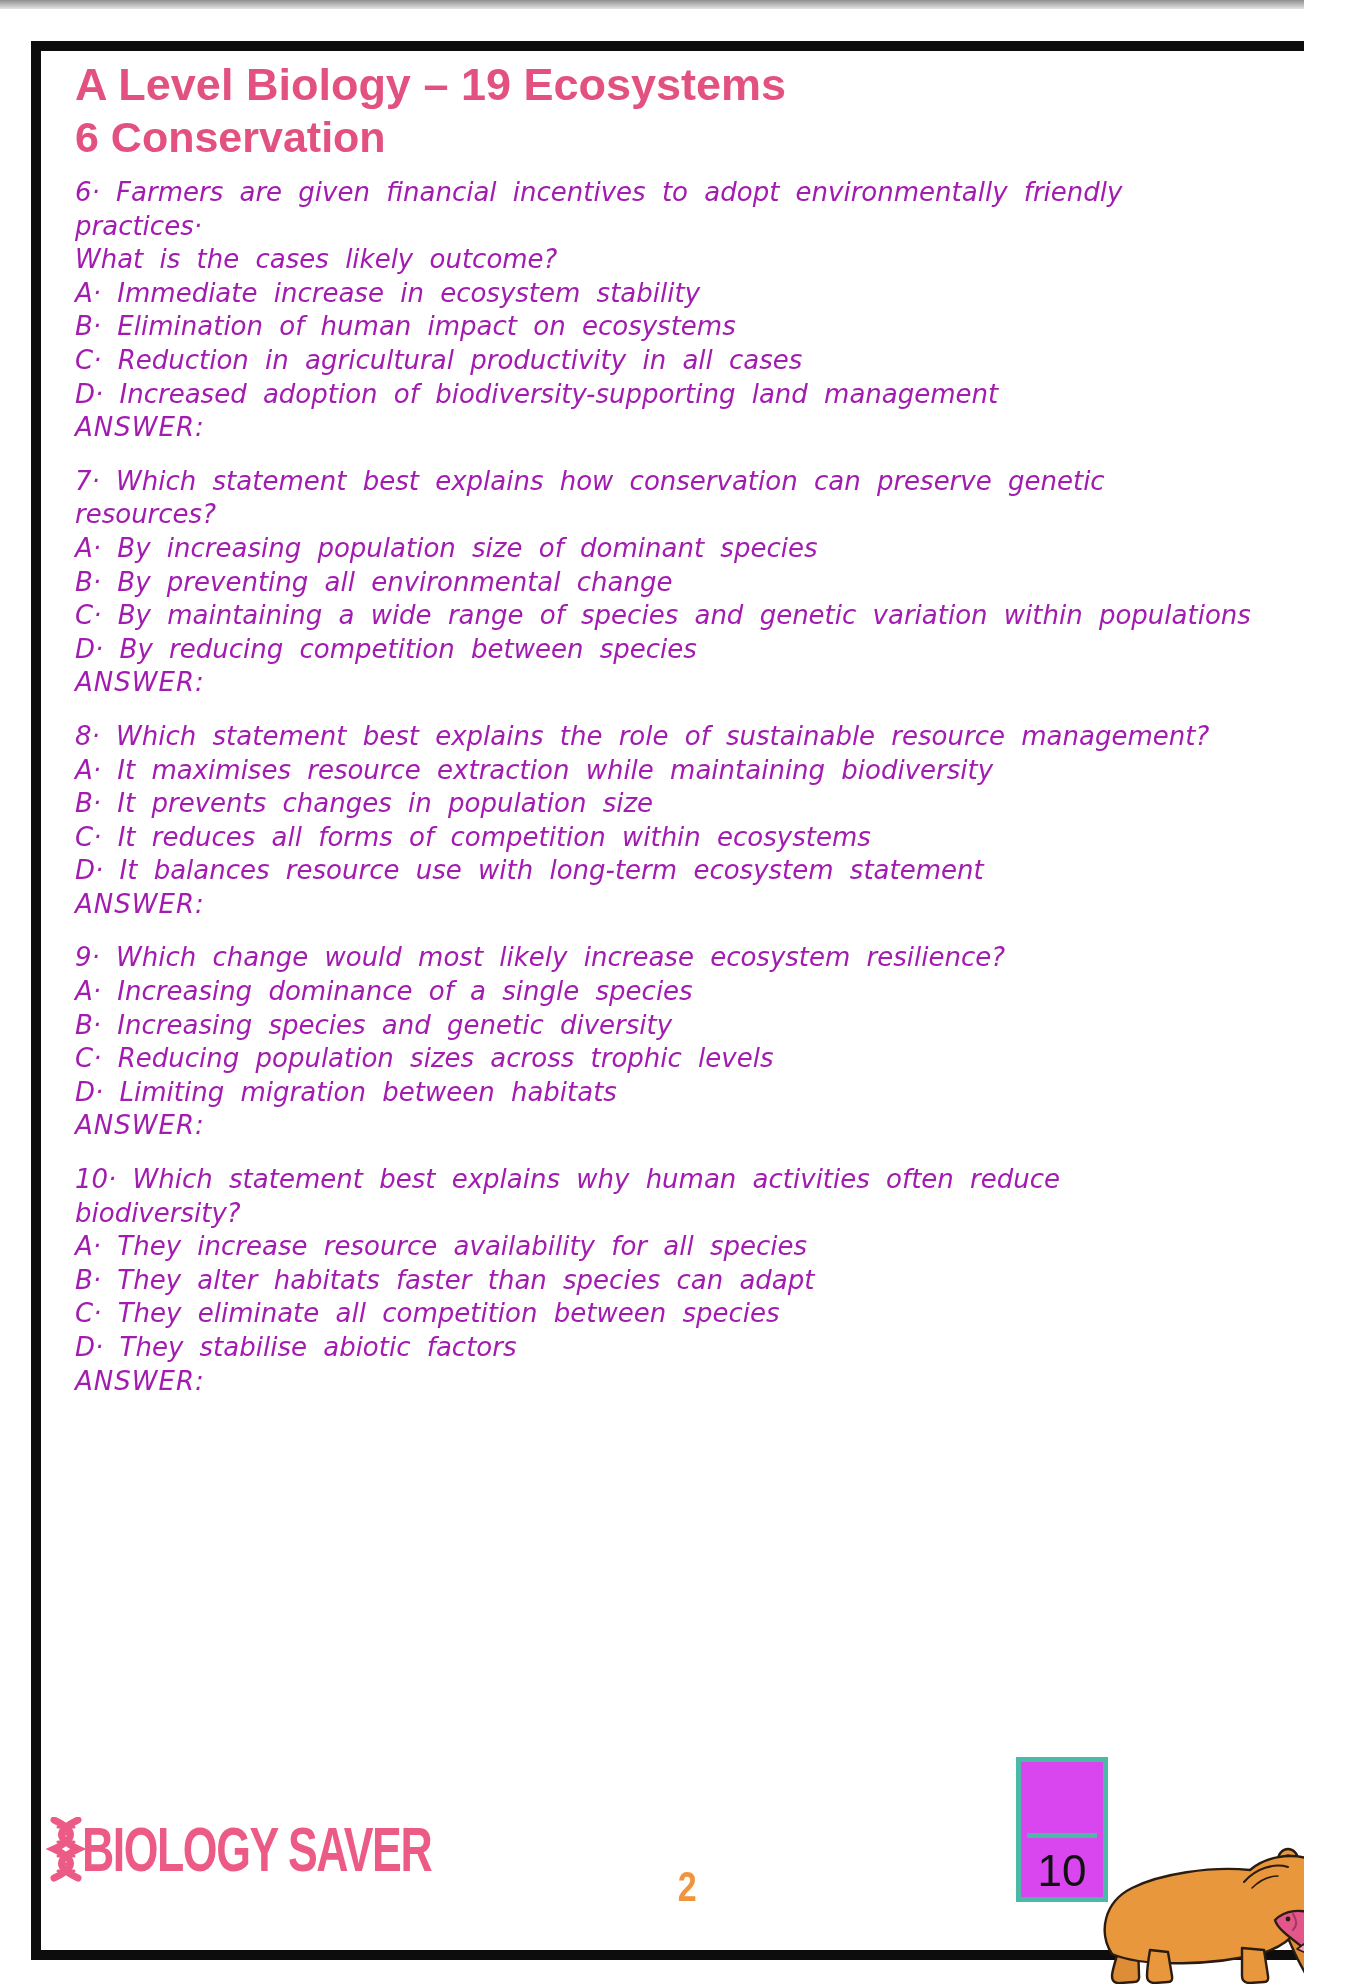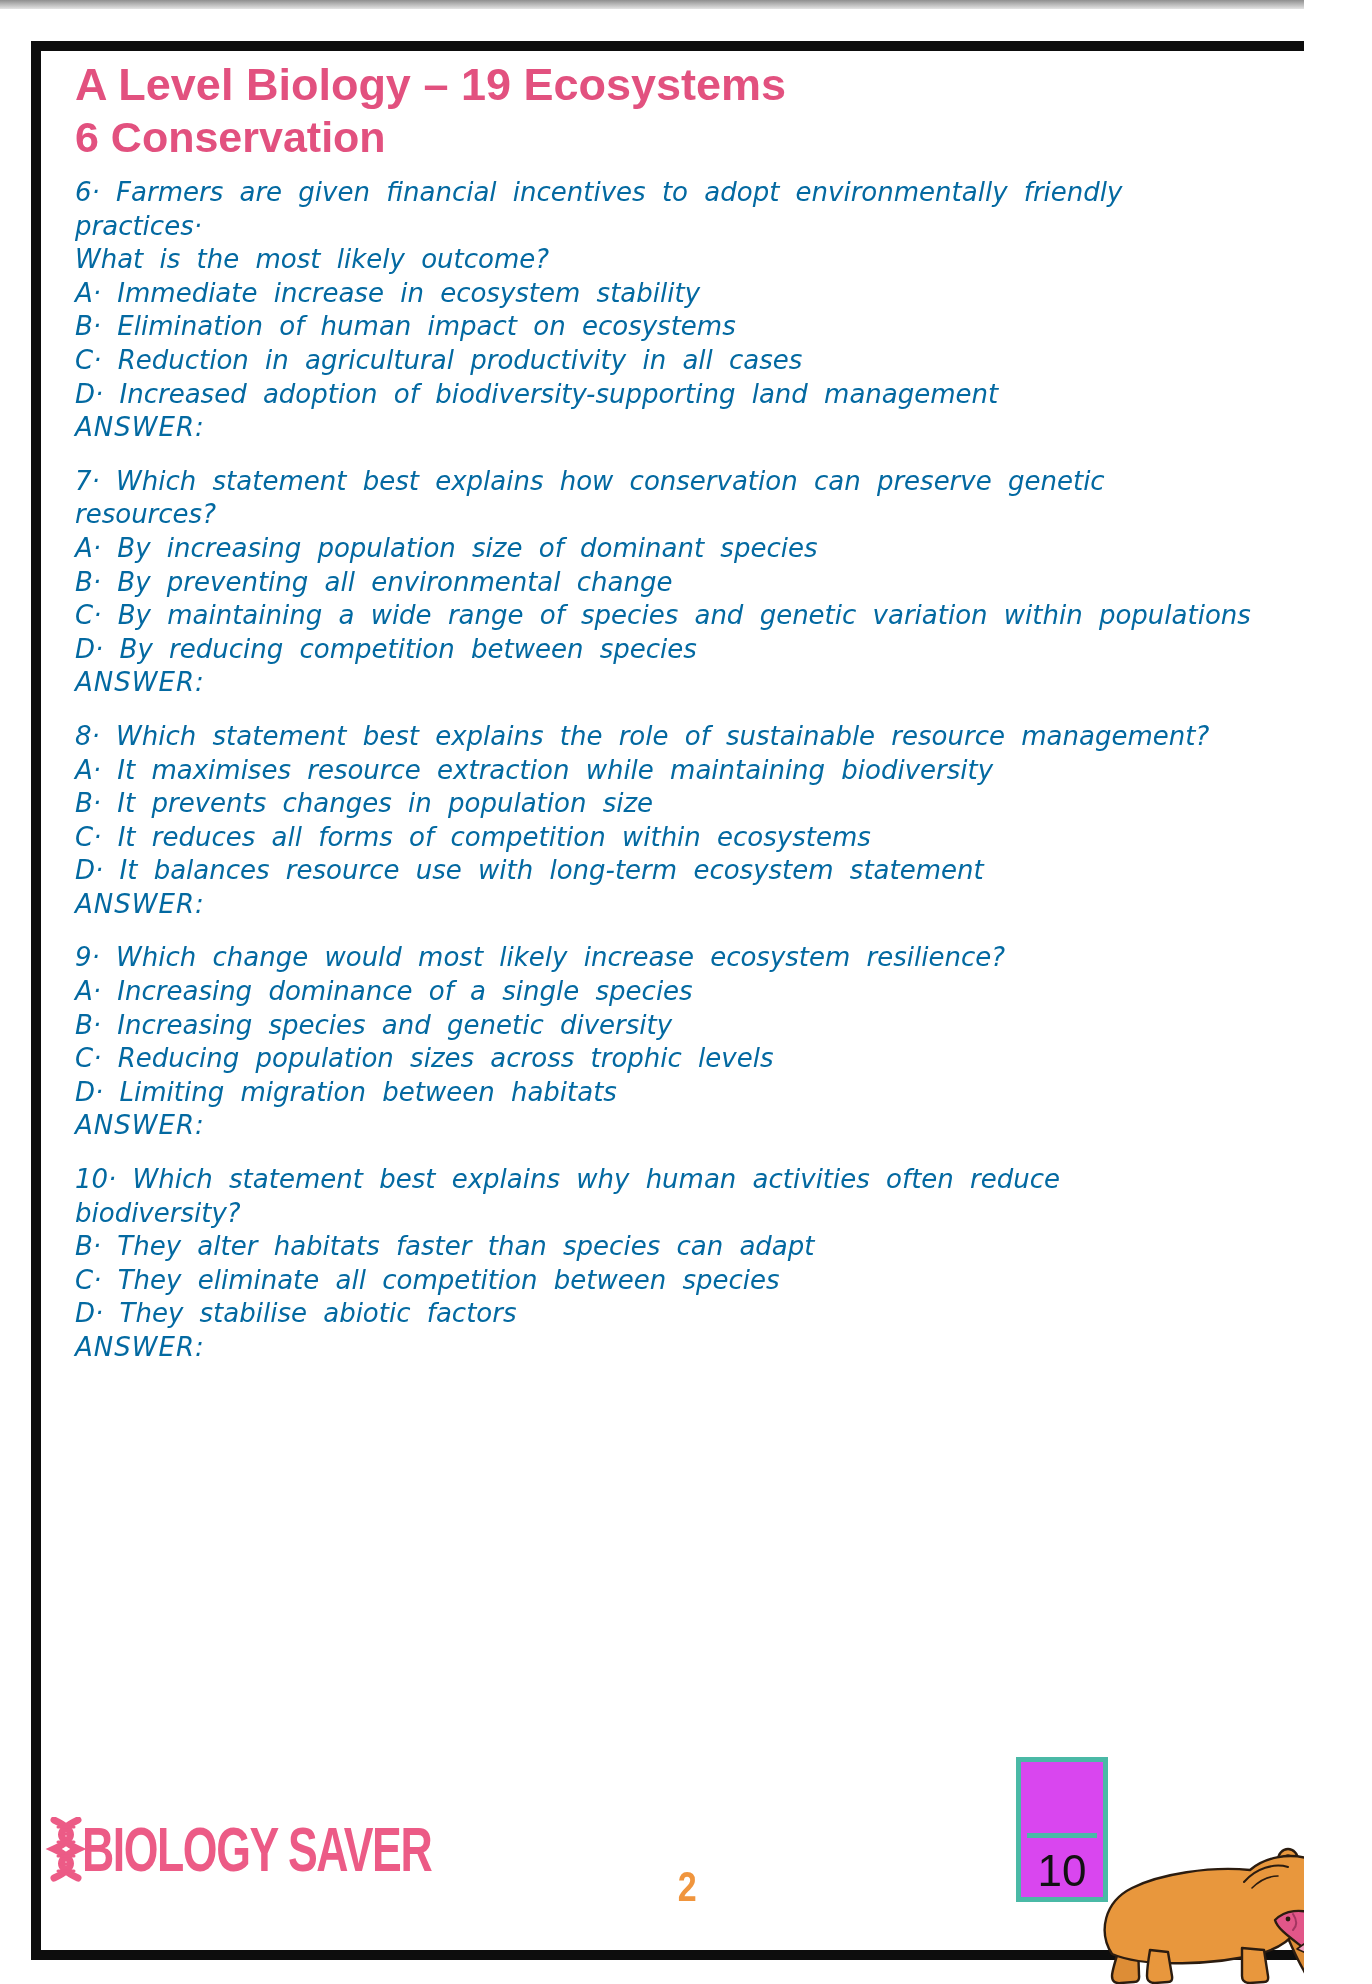--- a/index.html
+++ b/index.html
@@ -38,21 +38,21 @@
     font-family:"Liberation Sans",sans-serif;
     font-size:43px;line-height:50px;
     font-weight:700;
     color:#e2517f;
     margin:0 0 14px 0;
   }
   .body-text{
     font-family:"DejaVu Sans",sans-serif;
     font-style:italic;
     font-size:26px;
-    color:#0369a1;
+    color:#a21caf;
     word-spacing:8px;
   }
   .tline{
     line-height:33.6px;
     white-space:nowrap;
   }
   .question{margin-bottom:20px;}
   .answer-label{letter-spacing:1px;}
   
   .logo{
@@ -113,21 +113,21 @@
 
   <div class="content">
     <h1 class="title">A Level Biology – 19 Ecosystems</h1>
     <h2 class="subtitle">6 Conservation</h2>
 
     <div class="body-text">
 
       <div class="question">
         <div class="tline">6· Farmers are given financial incentives to adopt environmentally friendly</div>
         <div class="tline">practices·</div>
-        <div class="tline">What is the most likely outcome?</div>
+        <div class="tline">What is the cases likely outcome?</div>
         <div class="tline">A· Immediate increase in ecosystem stability</div>
         <div class="tline">B· Elimination of human impact on ecosystems</div>
         <div class="tline">C· Reduction in agricultural productivity in all cases</div>
         <div class="tline">D· Increased adoption of biodiversity-supporting land management</div>
         <div class="tline answer-label">ANSWER:</div>
       </div>
 
       <div class="question">
         <div class="tline">7· Which statement best explains how conservation can preserve genetic</div>
         <div class="tline">resources?</div>
@@ -152,20 +152,21 @@
         <div class="tline">A· Increasing dominance of a single species</div>
         <div class="tline">B· Increasing species and genetic diversity</div>
         <div class="tline">C· Reducing population sizes across trophic levels</div>
         <div class="tline">D· Limiting migration between habitats</div>
         <div class="tline answer-label">ANSWER:</div>
       </div>
 
       <div class="question">
         <div class="tline">10· Which statement best explains why human activities often reduce</div>
         <div class="tline">biodiversity?</div>
+        <div class="tline">A· They increase resource availability for all species</div>
         <div class="tline">B· They alter habitats faster than species can adapt</div>
         <div class="tline">C· They eliminate all competition between species</div>
         <div class="tline">D· They stabilise abiotic factors</div>
         <div class="tline answer-label">ANSWER:</div>
       </div>
 
     </div>
   </div>
 
   <div class="logo">

